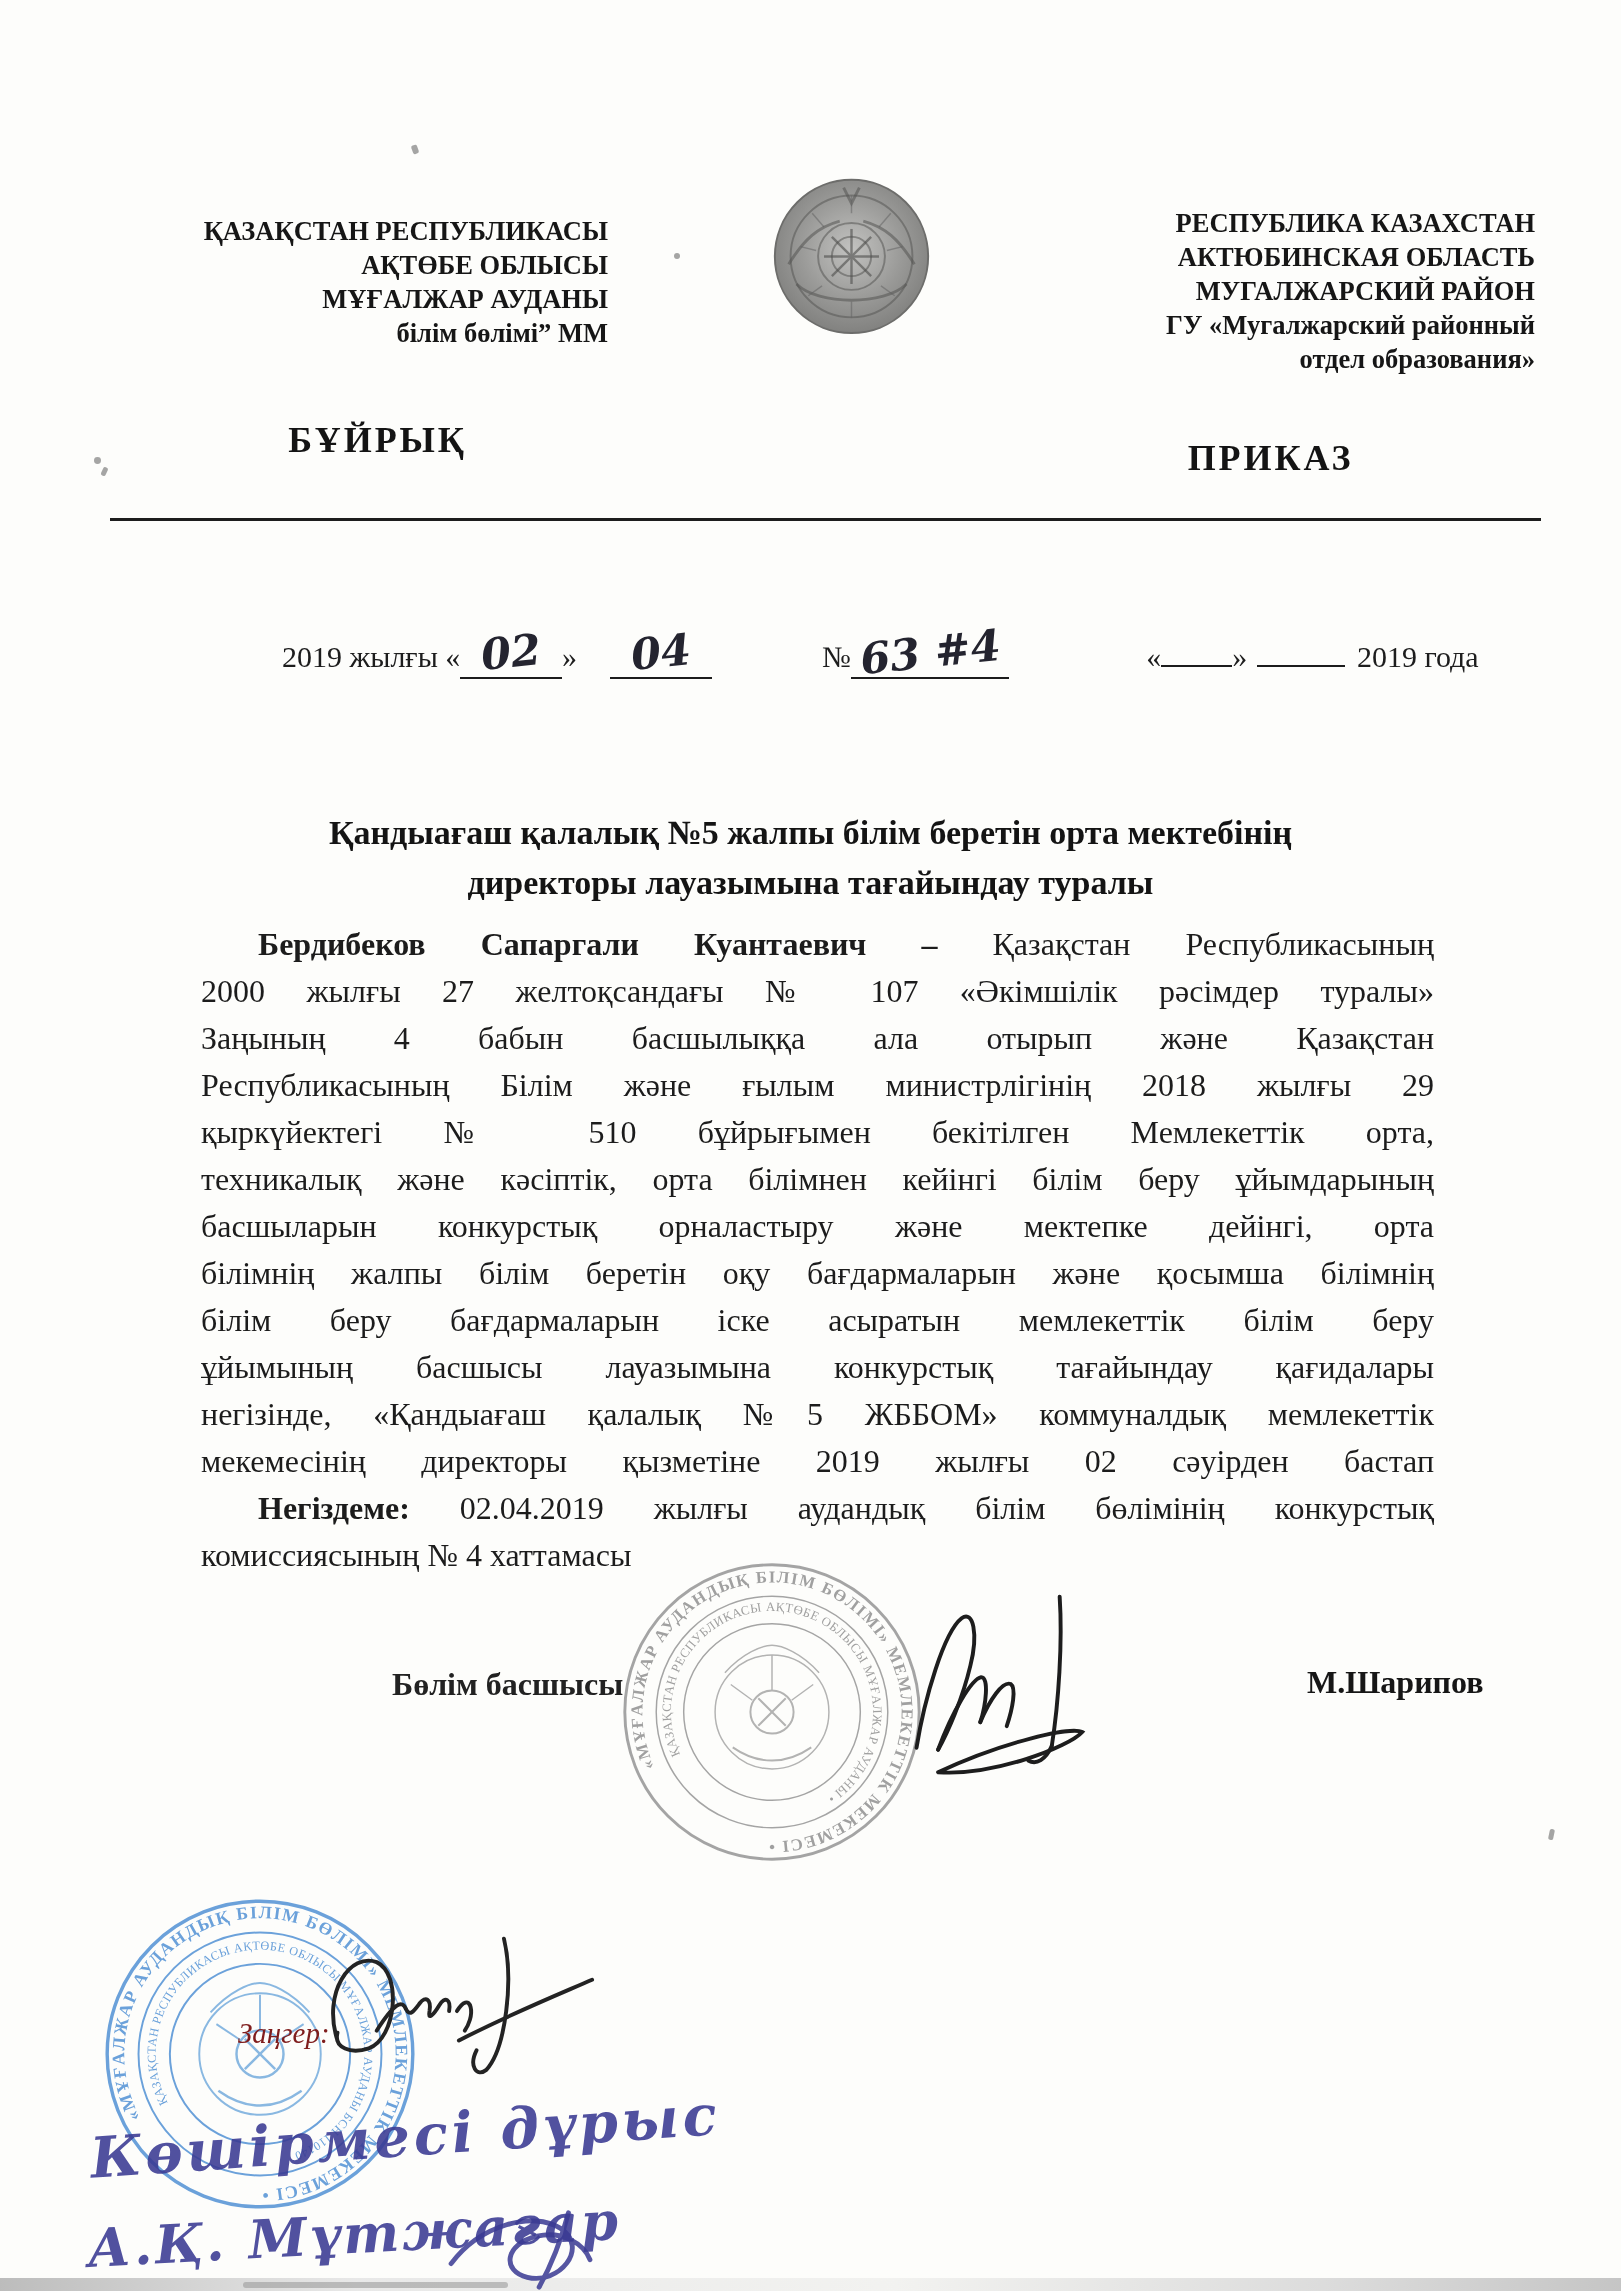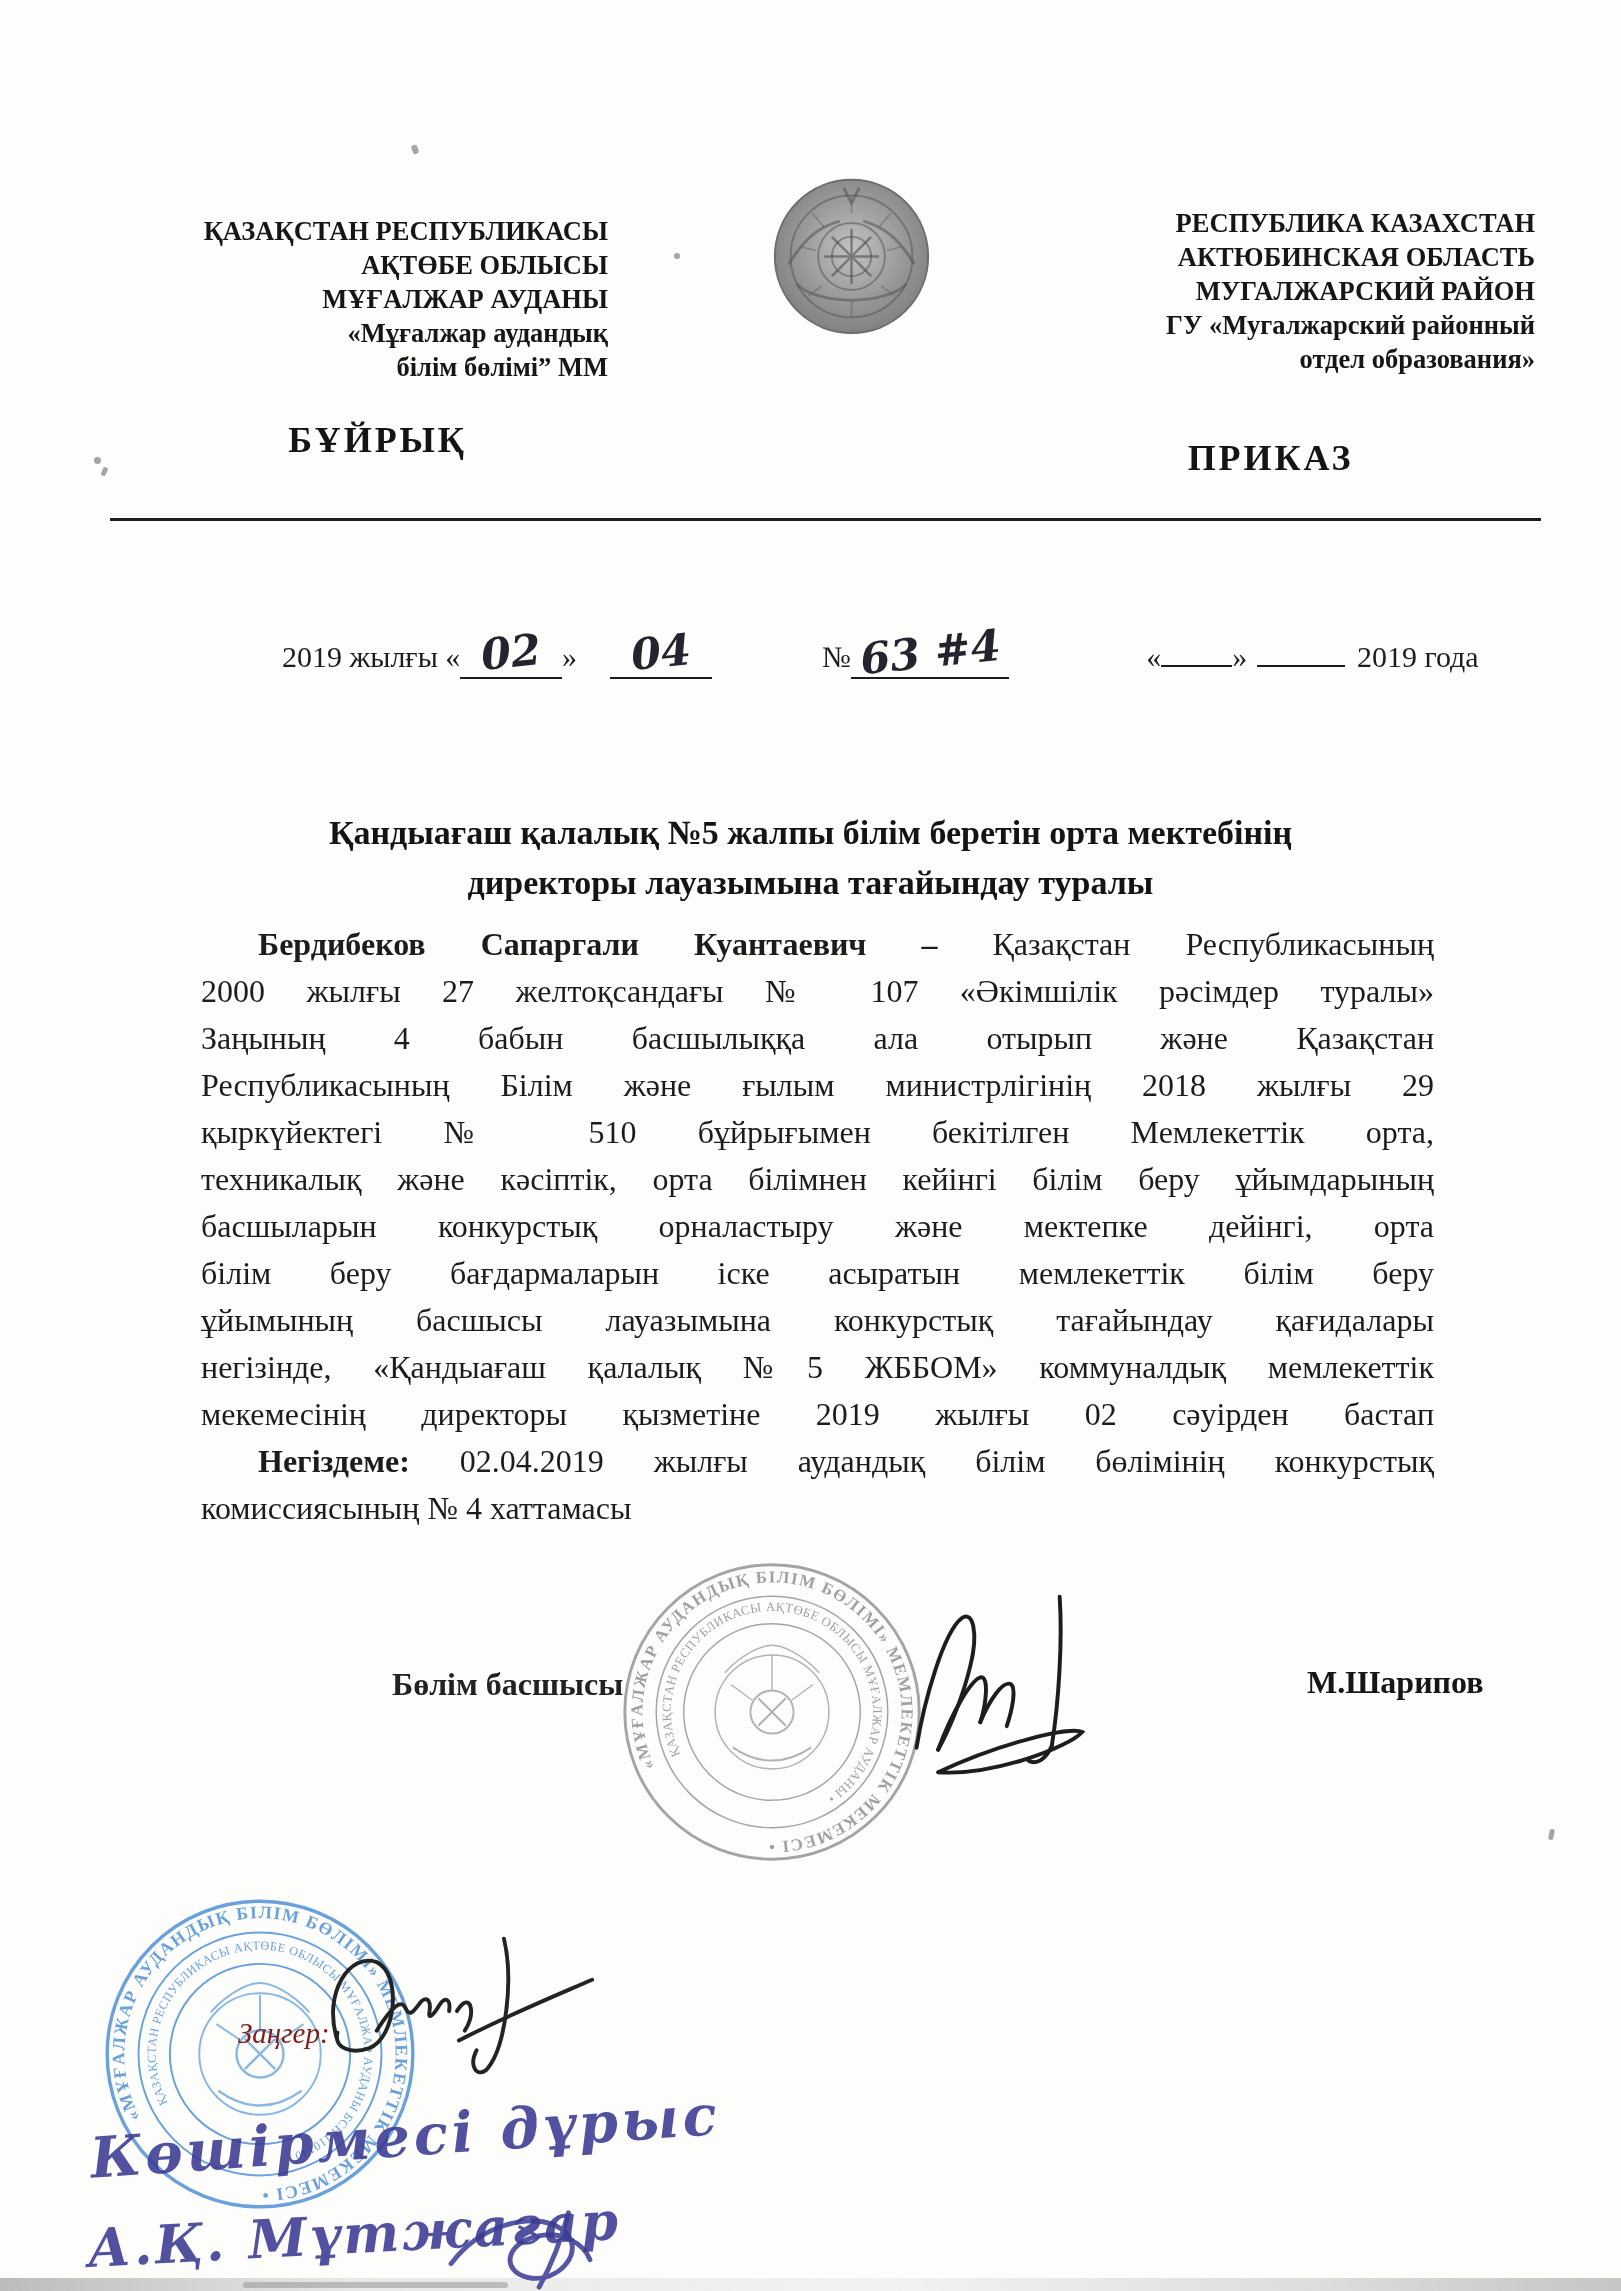--- a/index.html
+++ b/index.html
@@ -46,21 +46,20 @@
 </style>
 </head>
 <body>
 
 <div class="page">
 
   <div class="abs org" style="left:147px;top:214px;">
     <div>ҚАЗАҚСТАН РЕСПУБЛИКАСЫ</div>
     <div>АҚТӨБЕ ОБЛЫСЫ</div>
     <div>МҰҒАЛЖАР АУДАНЫ</div>
-    <div>«Мұғалжар аудандық</div>
     <div>білім бөлімі” ММ</div>
   </div>
 
   <svg class="abs" style="left:767px;top:170px;" width="169" height="169" viewBox="0 0 172 172">
     <defs>
       <radialGradient id="emb" cx="50%" cy="45%" r="60%">
         <stop offset="0%" stop-color="#c2c2c0"></stop>
           <stop offset="55%" stop-color="#9a9a98"></stop>
         <stop offset="100%" stop-color="#7c7c7a"></stop>
       </radialGradient>
@@ -139,20 +138,21 @@
   </div>
 
   <div class="abs body" id="body-lines">
       <div class="bline indent"><b>Бердибеков Сапаргали Куантаевич –</b> Қазақстан Республикасының</div>
       <div class="bline">2000 жылғы 27 желтоқсандағы № 107 «Әкімшілік рәсімдер туралы»</div>
       <div class="bline">Заңының 4 бабын басшылыққа ала отырып және Қазақстан</div>
       <div class="bline">Республикасының Білім және ғылым министрлігінің 2018 жылғы 29</div>
       <div class="bline">қыркүйектегі № 510 бұйрығымен бекітілген Мемлекеттік орта,</div>
       <div class="bline">техникалық және кәсіптік, орта білімнен кейінгі білім беру ұйымдарының</div>
       <div class="bline">басшыларын конкурстық орналастыру және мектепке дейінгі, орта</div>
+      <div class="bline">білімнің жалпы білім беретін оқу бағдармаларын және қосымша білімнің</div>
       <div class="bline">білім беру бағдармаларын іске асыратын мемлекеттік білім беру</div>
       <div class="bline">ұйымының басшысы лауазымына конкурстық тағайындау қағидалары</div>
       <div class="bline">негізінде, «Қандыағаш қалалық №5 ЖББОМ» коммуналдық мемлекеттік</div>
       <div class="bline">мекемесінің директоры қызметіне 2019 жылғы 02 сәуірден бастап</div>
       <div class="bline indent"><b>Негіздеме:</b> 02.04.2019 жылғы аудандық білім бөлімінің конкурстық</div>
       <div class="bline last">комиссиясының № 4 хаттамасы</div>
     </div>
 
   <div class="abs sig-pos">Бөлім басшысы</div>
   <div class="abs sig-name">М.Шарипов</div>

